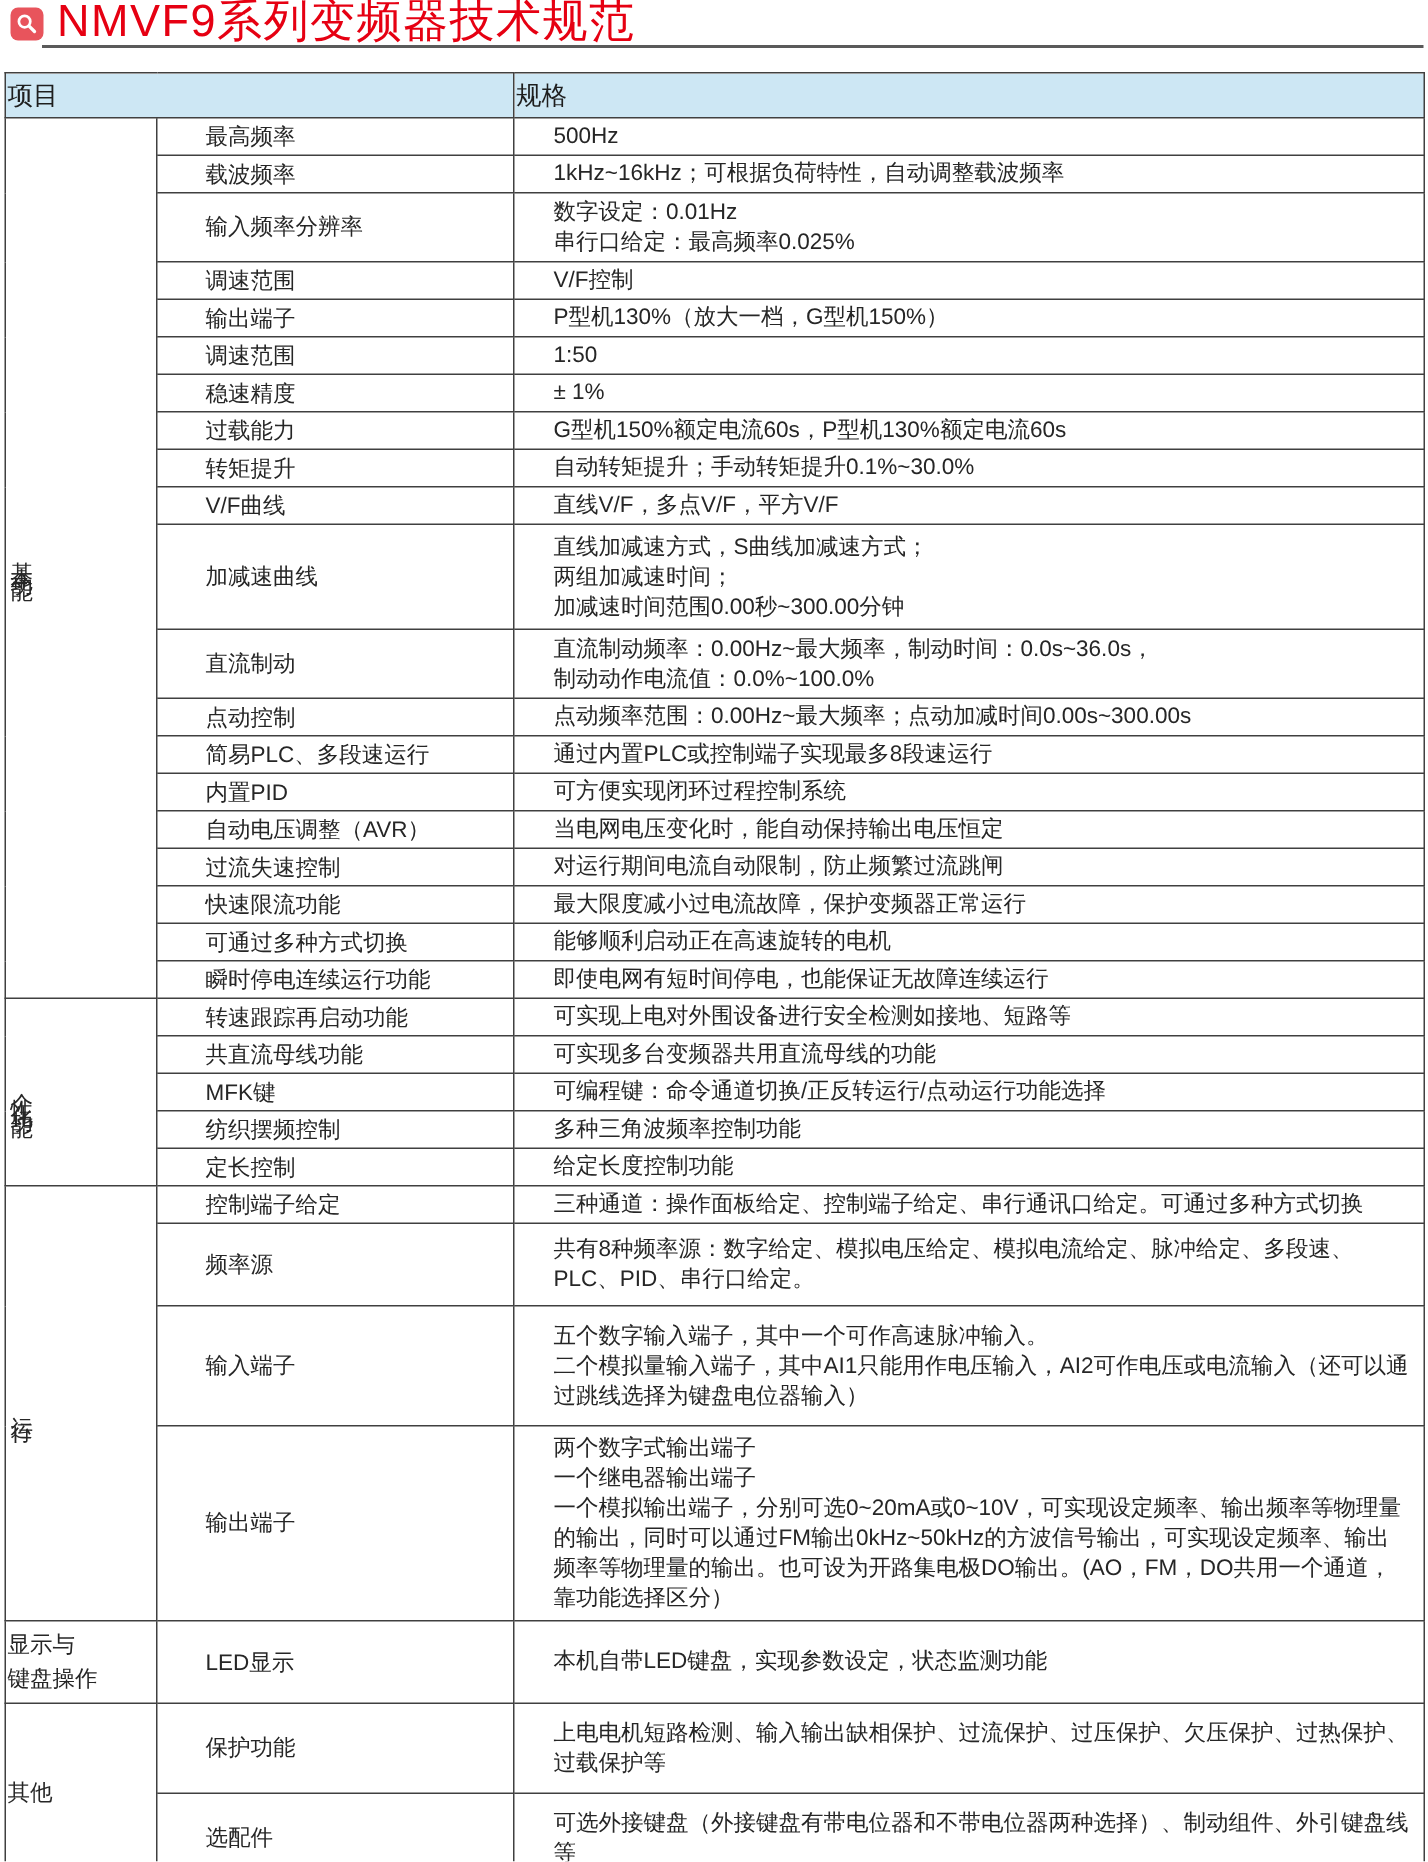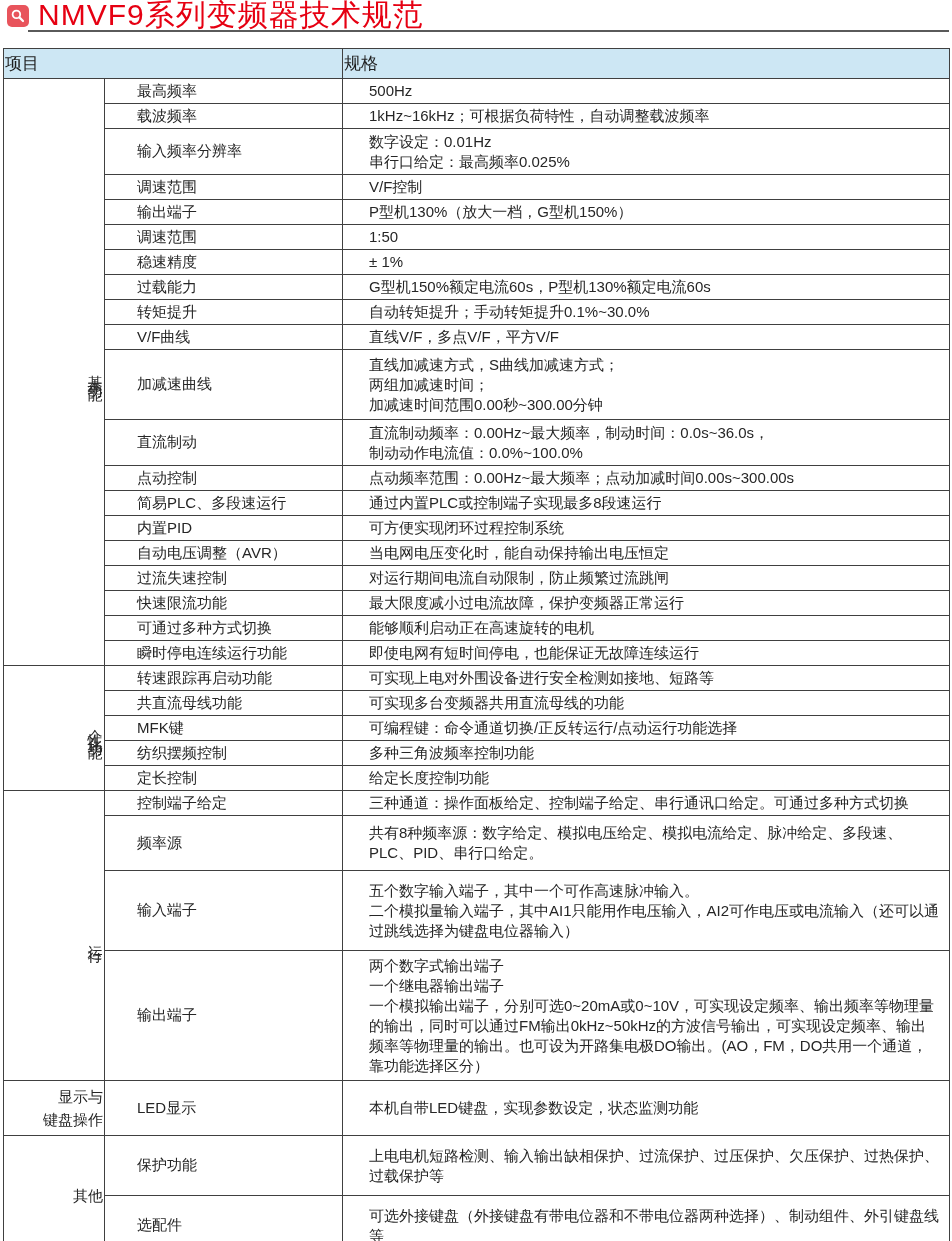--- a/index.html
+++ b/index.html
@@ -13,21 +13,21 @@
   .title-text { position: absolute; left: 38px; top: 2px; font-size: 30px; line-height: 26px;
     color: #e60012; letter-spacing: 1px; white-space: nowrap; }
   .title-rule { position: absolute; left: 28px; right: 3px; top: 30px; height: 2px; background: #5a5a5a; }
 
   
   table.spec-table { position: absolute; top: 48px; left: 3px; width: 946px;
     border-collapse: collapse; table-layout: fixed; }
   .spec-table th, .spec-table td { border: 1.5px solid #404040; overflow: hidden; }
   .spec-table thead th { background: #cde7f4; height: 27px; font-size: 17px;
     font-weight: normal; color: #1e1e1e; text-align: left; }
-  td.group { text-align: right; vertical-align: middle; font-size: 15px; color: #262626; background: #fff; }
+  td.group { text-align: left; vertical-align: middle; font-size: 15px; color: #262626; background: #fff; }
   .vert-label { writing-mode: vertical-rl; text-orientation: upright;
     letter-spacing: 4px; display: inline-block; line-height: 1.1; }
   .h-label { white-space: pre-line; line-height: 23px; display: inline-block; }
   td.item { padding: 1px 4px 1px 32px; font-size: 15px; vertical-align: middle;
     white-space: nowrap; color: #262626; }
   td.spec { padding: 2px 8px 2px 26px; font-size: 15px; line-height: 20px;
     vertical-align: middle; white-space: pre-line; color: #262626; }
 </style>
 </head>
 <body>

